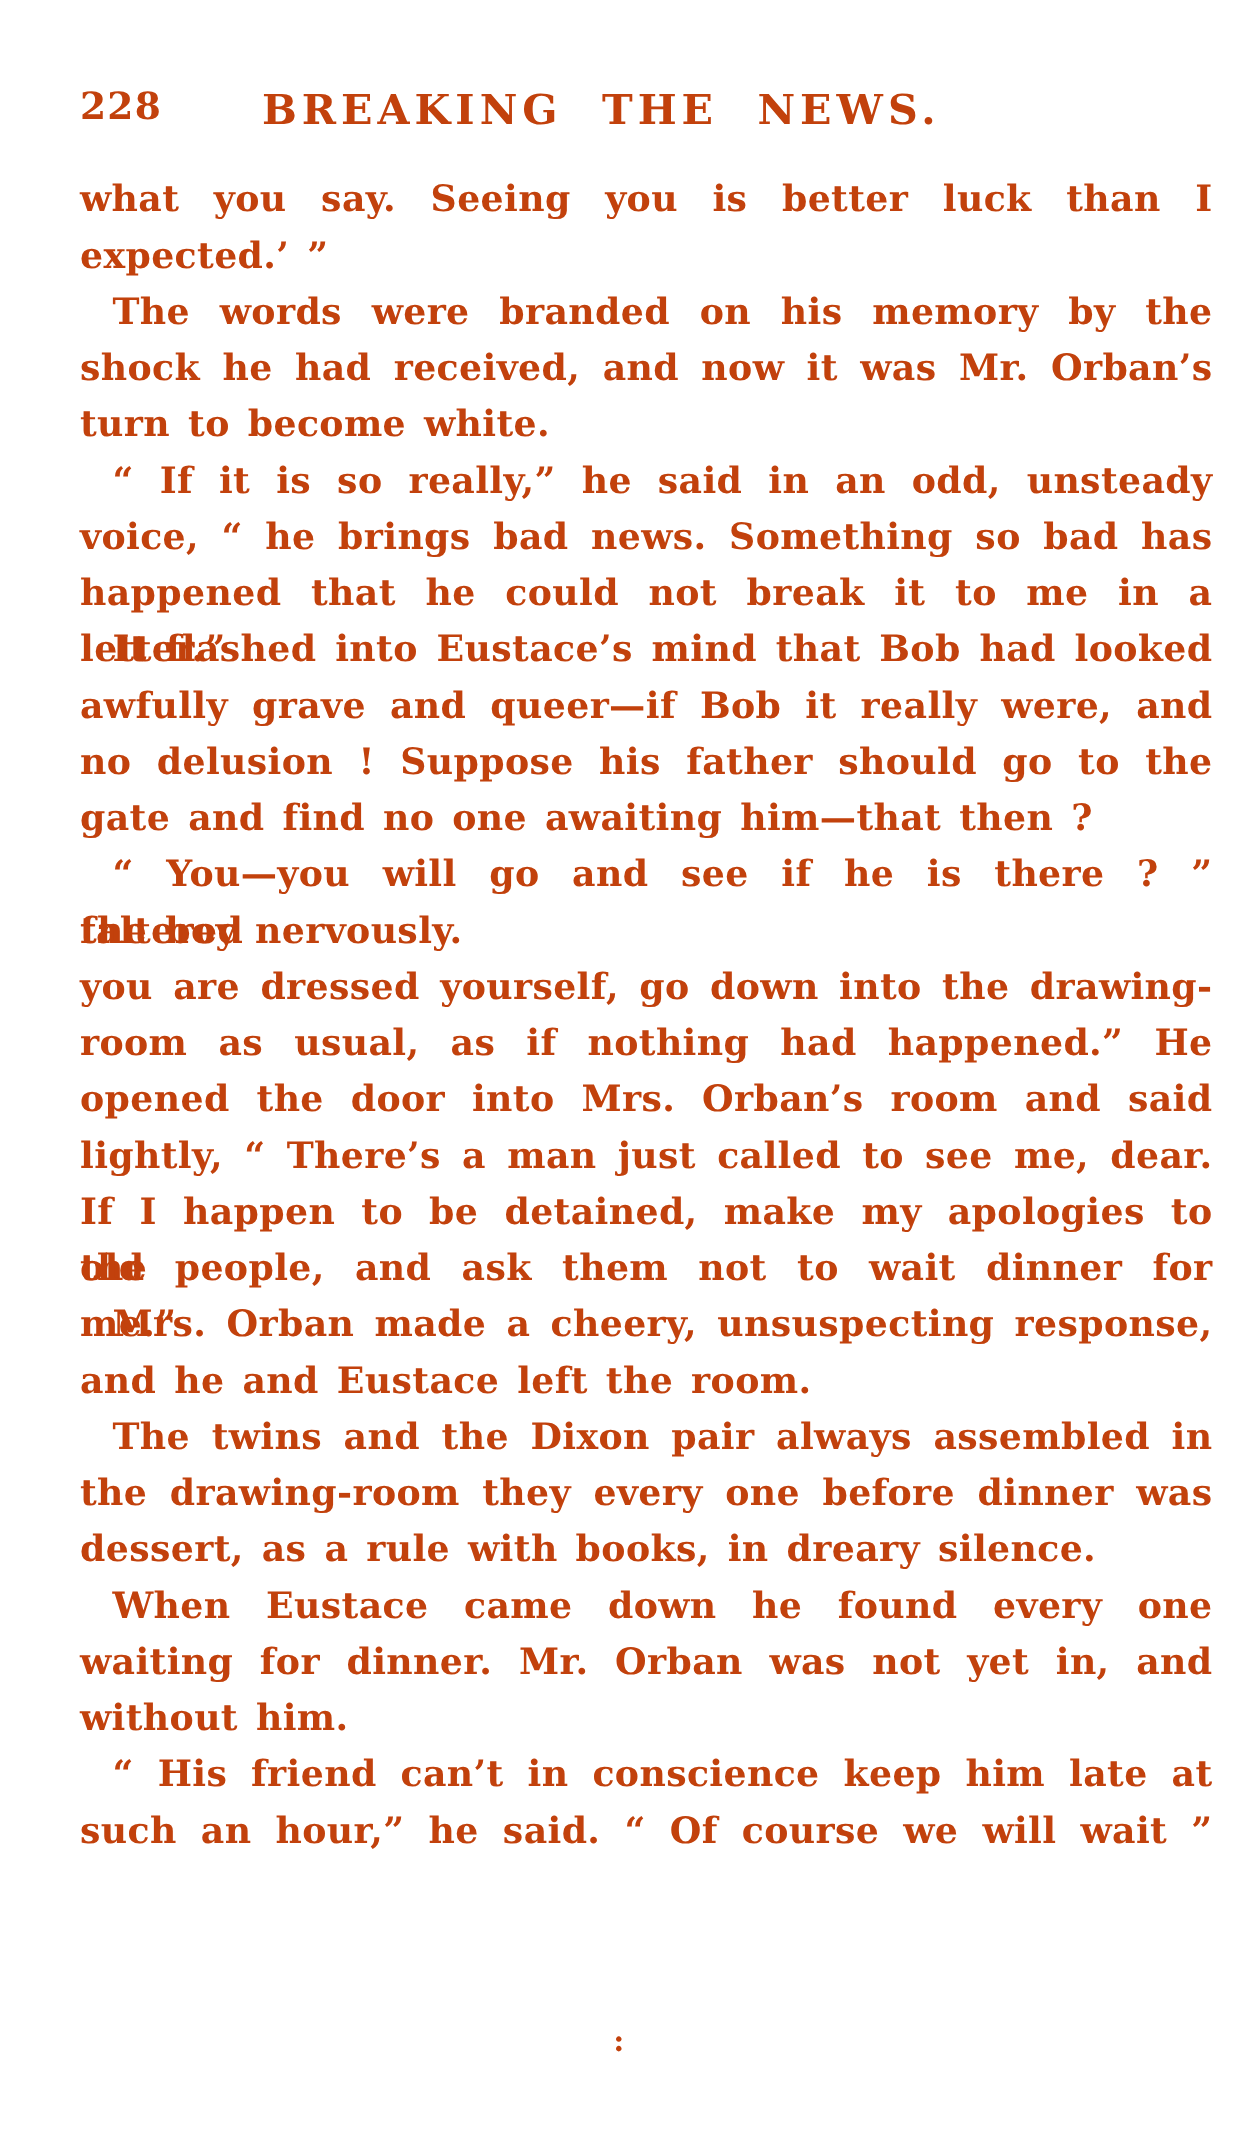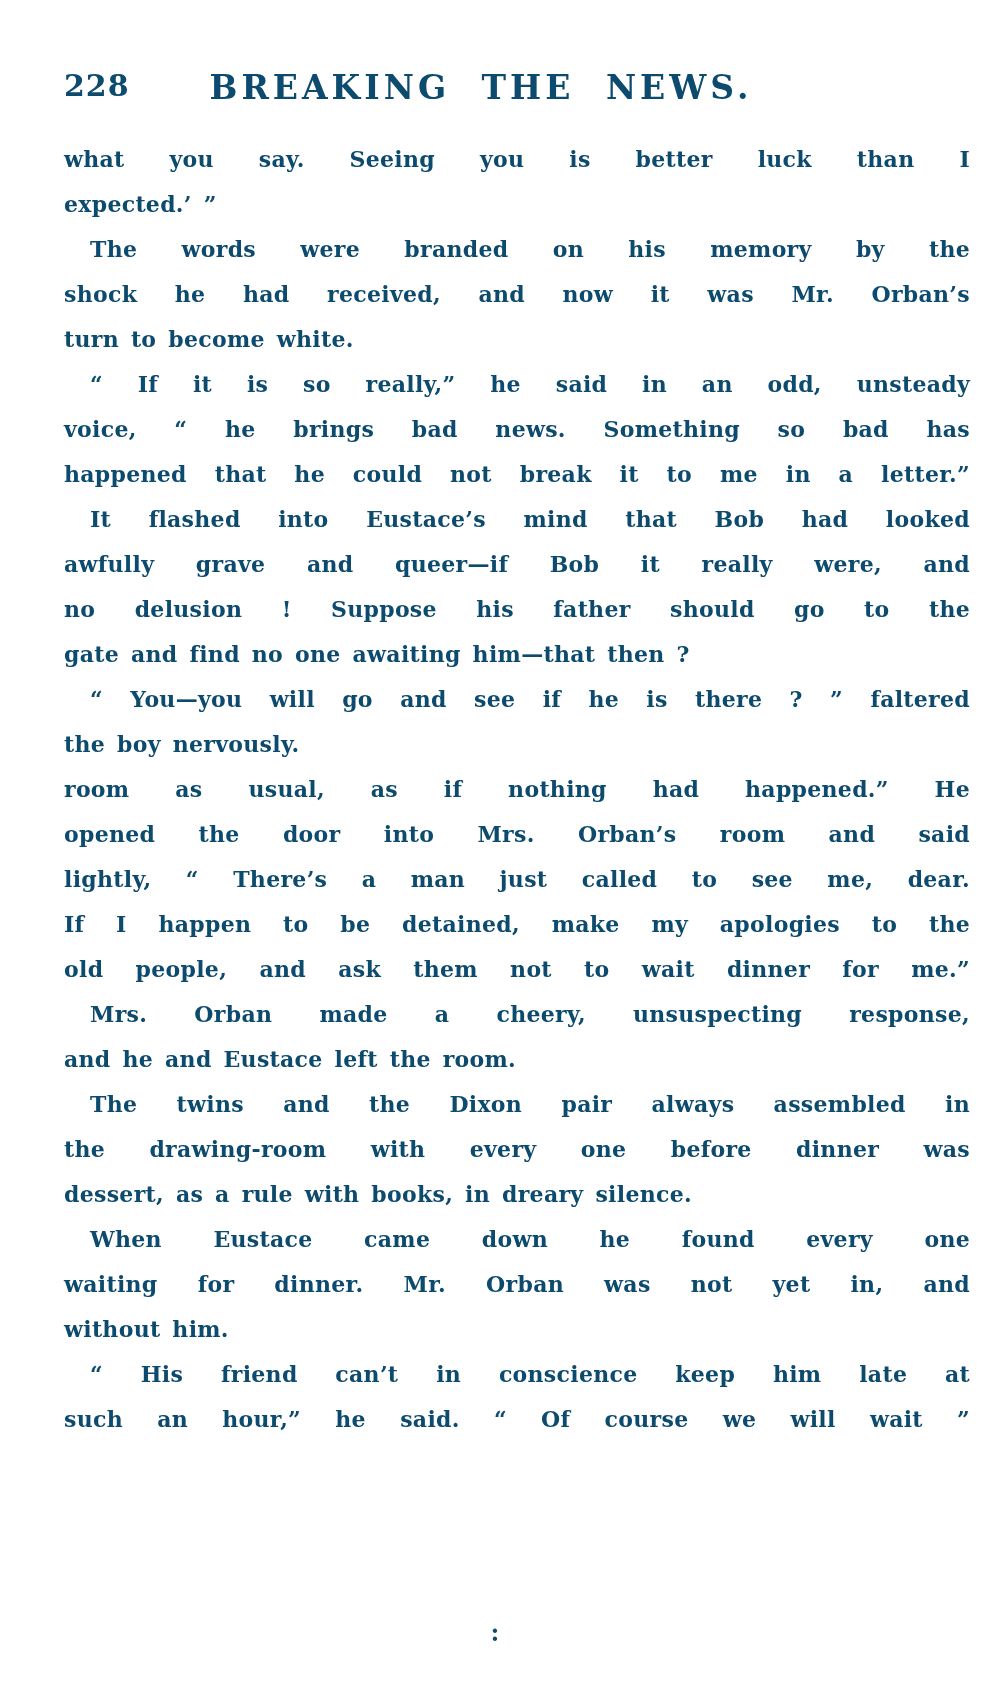--- a/index.html
+++ b/index.html
@@ -4,21 +4,21 @@
 <style>
   html, body { margin: 0; padding: 0; background: #ffffff; }
   .page {
     position: relative;
     width: 1000px;
     height: 1704px;
     background: #ffffff;
     overflow: hidden;
     font-family: "DejaVu Serif", "Liberation Serif", serif;
     font-weight: 700;
-    color: #0c4a6e;
+    color: #c2410c;
   }
   .pagenum {
     position: absolute;
     top: 68px;
     left: 64px;
     font-size: 30px;
     letter-spacing: 1px;
   }
   .running-head {
     position: absolute;
@@ -29,21 +29,21 @@
     font-size: 33px;
     letter-spacing: 4px;
     word-spacing: 16px;
     white-space: nowrap;
   }
   .text-block {
     position: absolute;
     top: 137px;
     left: 64px;
     width: 906px;
-    font-size: 22px;
+    font-size: 29px;
     line-height: 45px;
   }
   .line {
     height: 45px;
     text-align: justify;
     text-align-last: justify;
     word-spacing: 4px;
     letter-spacing: 0.3px;
   }
   .line.pend { text-align-last: left; }
@@ -73,29 +73,30 @@
     <div class="line pend">turn to become white.</div>
     <div class="line ind">“ If it is so really,” he said in an odd, unsteady</div>
     <div class="line">voice, “ he brings bad news.   Something so bad has</div>
     <div class="line">happened that he could not break it to me in a letter.”</div>
     <div class="line ind">It flashed into Eustace’s mind that Bob had looked</div>
     <div class="line">awfully grave and queer—if Bob it really were, and</div>
     <div class="line">no delusion !   Suppose his father should go to the</div>
     <div class="line pend">gate and find no one awaiting him—that then ?</div>
     <div class="line ind">“ You—you will go and see if he is there ? ” faltered</div>
     <div class="line pend">the boy nervously.</div>
+    <div class="line">you are dressed yourself, go down into the drawing-</div>
     <div class="line">room as usual, as if nothing had happened.”   He</div>
     <div class="line">opened the door into Mrs. Orban’s room and said</div>
     <div class="line">lightly, “ There’s a man just called to see me, dear.</div>
     <div class="line">If I happen to be detained, make my apologies to the</div>
     <div class="line">old people, and ask them not to wait dinner for me.”</div>
     <div class="line ind">Mrs. Orban made a cheery, unsuspecting response,</div>
     <div class="line pend">and he and Eustace left the room.</div>
     <div class="line ind">The twins and the Dixon pair always assembled in</div>
-    <div class="line">the drawing-room with every one before dinner was</div>
+    <div class="line">the drawing-room they every one before dinner was</div>
     <div class="line pend">dessert, as a rule with books, in dreary silence.</div>
     <div class="line ind">When Eustace came down he found every one</div>
     <div class="line">waiting for dinner.   Mr. Orban was not yet in, and</div>
     <div class="line pend">without him.</div>
     <div class="line ind">“ His friend can’t in conscience keep him late at</div>
     <div class="line">such an hour,” he said.   “ Of course we will wait ”</div>
   </div>
 
   <div class="stray">:</div>
 

